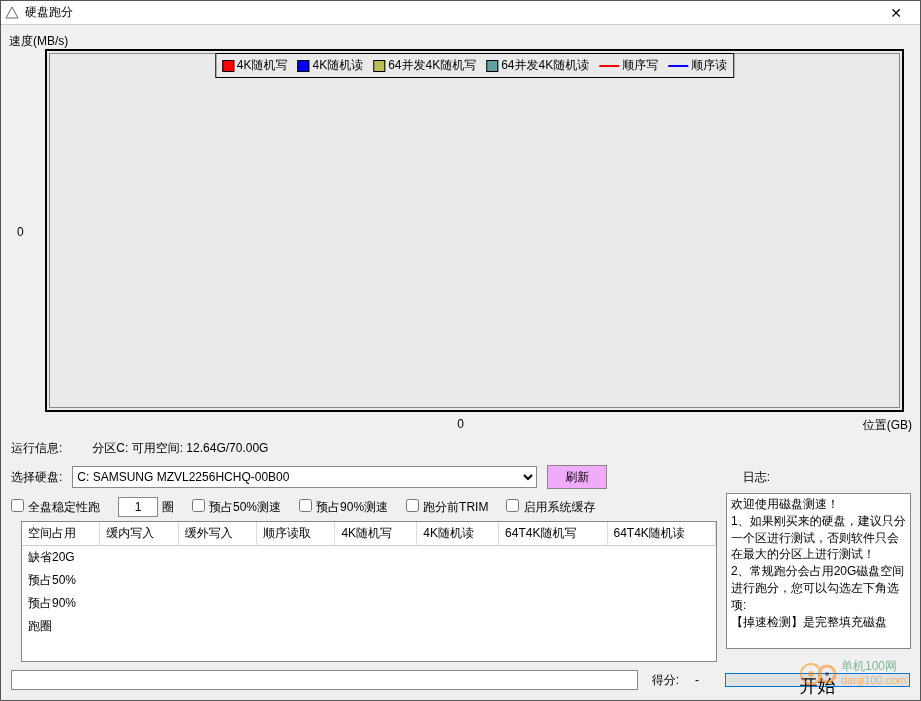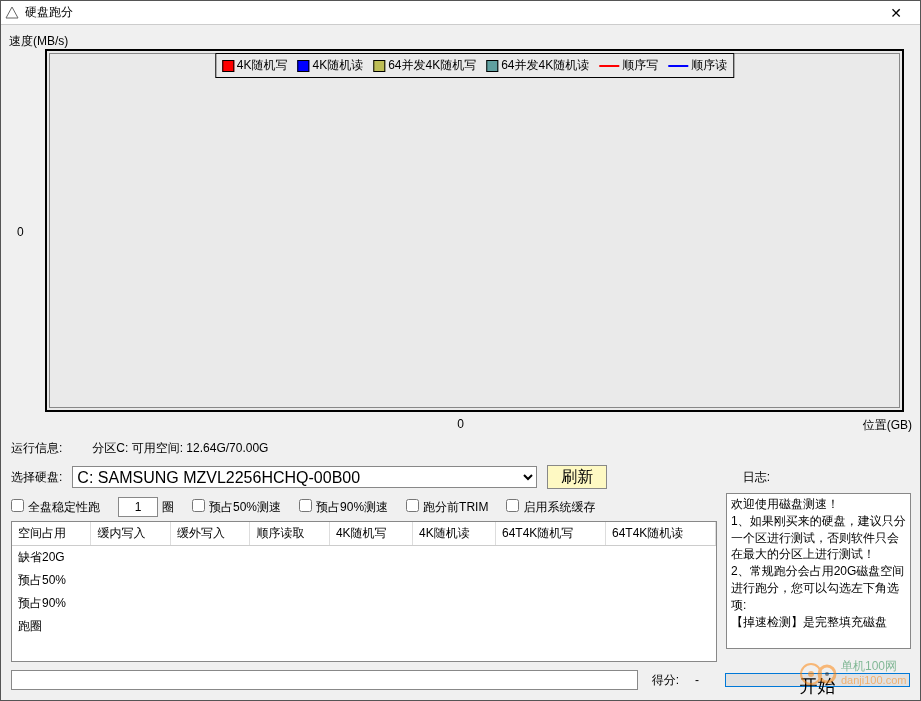--- a/index.html
+++ b/index.html
@@ -100,50 +100,50 @@
 }
 .disk-row {
   padding: 4px 10px;
   display: flex;
   align-items: center;
   gap: 10px;
 }
 .disk-row select {
   flex: 0 0 465px;
   height: 22px;
-  font-size: 16px;
+  font-size: 12px;
   border: 1px solid #888;
   background: #fff;
 }
 .disk-row button {
   width: 60px; height: 24px;
   border: 1px solid #888;
-  background: #fef9c3;
-  font-size: 16px;
+  background: #f0abfc;
+  font-size: 12px;
 }
 .log-label {
   margin-left: auto;
   margin-right: 140px;
 }
 .options-row {
   padding: 4px 10px;
   display: flex;
   align-items: center;
   gap: 18px;
 }
 .options-row label { display: inline-flex; gap: 4px; }
 .options-row input[type="checkbox"] { width: 13px; height: 13px; }
 .options-row input[type="text"] {
   width: 40px; height: 20px; text-align: center;
   border: 1px solid #888; font-size: 12px;
 }
 .main-bottom {
   display: flex;
   flex: 1;
-  padding: 0 10px 2px 10px;
+  padding: 0 10px 2px 20px;
   gap: 8px;
 }
 .table-wrap {
   flex: 1;
   border: 1px solid #888;
   background: #fff;
   overflow: hidden;
   position: relative;
 }
 table {

